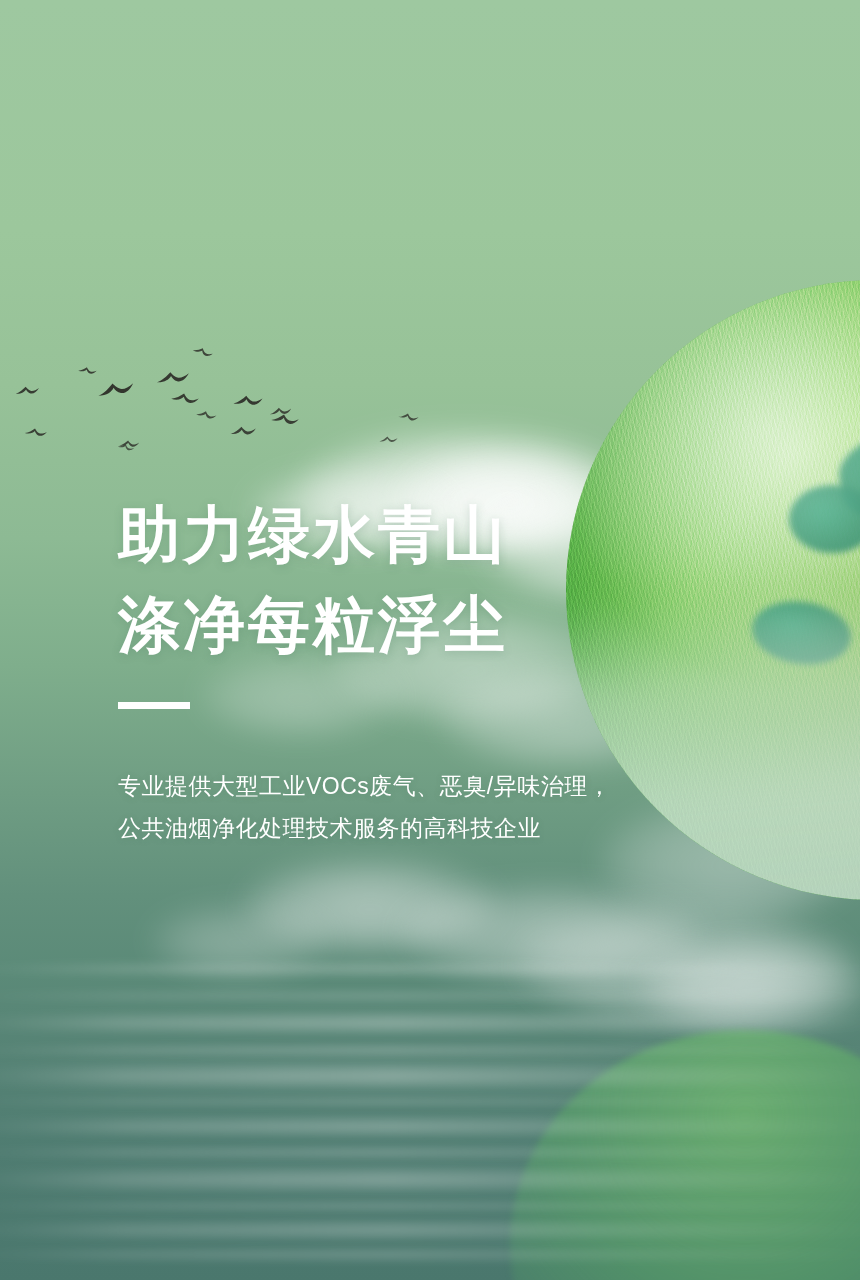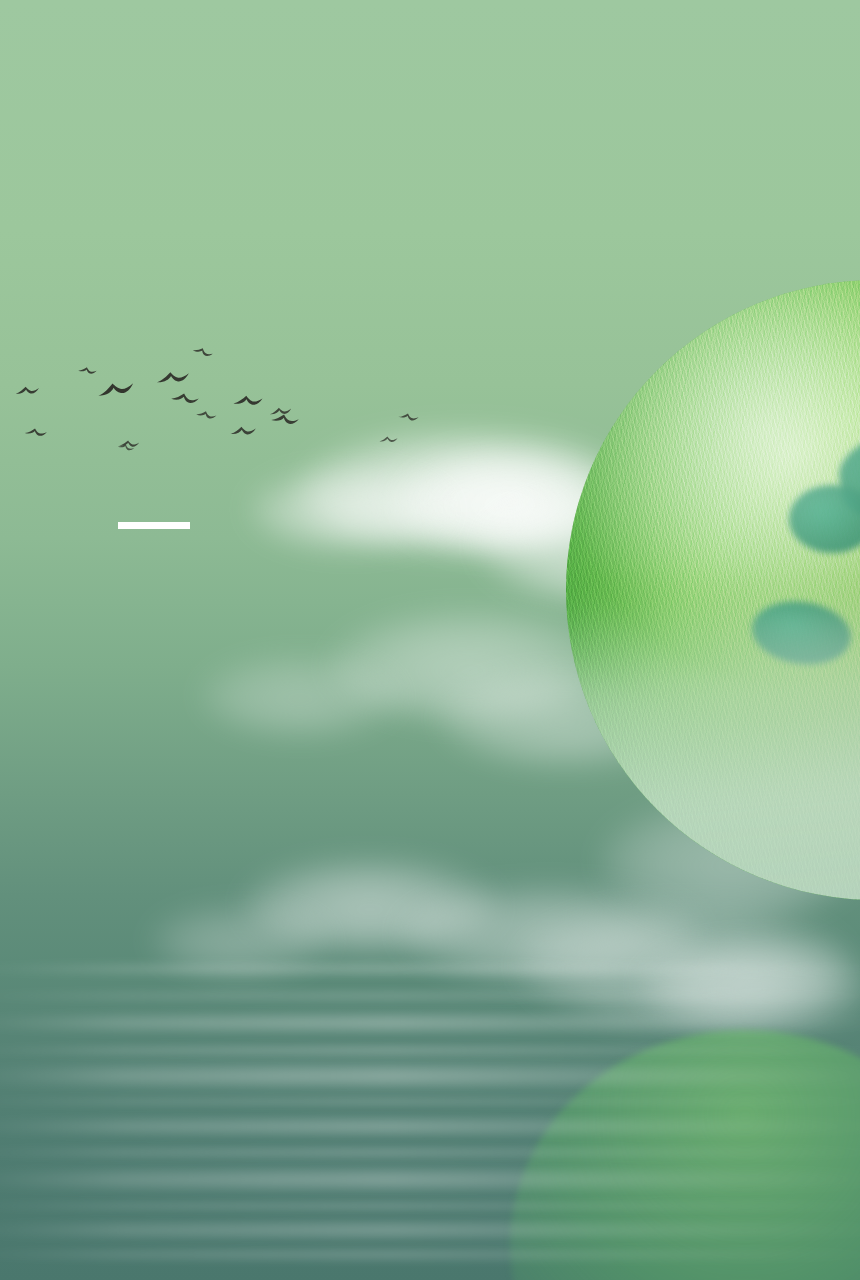--- a/index.html
+++ b/index.html
@@ -274,16 +274,24 @@
         </svg></div>
       <div class="bird" style="left: 398px; top: 408px; width: 22px; height: 9.24px; opacity: 0.76; transform: rotate(7deg);"><svg viewBox="0 0 48 18" width="100%" height="100%" preserveAspectRatio="none">
           <path d="M2 10 C10 9 16 5 22 1 C24 4 27 8 31 9 C35 10 40 9 46 6 C41 12 34 15 29 13 C25 11.5 23 8 22 5.5 C19 9 12 12 2 10 Z" fill="#2b2b26"></path>
         </svg></div>
       <div class="bird" style="left: 378px; top: 430px; width: 20px; height: 8.4px; opacity: 0.7; transform: rotate(-5deg);"><svg viewBox="0 0 48 18" width="100%" height="100%" preserveAspectRatio="none">
           <path d="M2 10 C10 9 16 5 22 1 C24 4 27 8 31 9 C35 10 40 9 46 6 C41 12 34 15 29 13 C25 11.5 23 8 22 5.5 C19 9 12 12 2 10 Z" fill="#2b2b26"></path>
         </svg></div>
     </div>
 
   <div class="content">
+    <h1 class="headline">
+      <span class="hl-line">助力绿水青山</span>
+      <span class="hl-line">涤净每粒浮尘</span>
+    </h1>
     <div class="divider"></div>
+    <p class="subtitle">
+      <span class="sub-line">专业提供大型工业VOCs废气、恶臭/异味治理，</span>
+      <span class="sub-line">公共油烟净化处理技术服务的高科技企业</span>
+    </p>
   </div>
 
 </div>
 
 </body></html>

